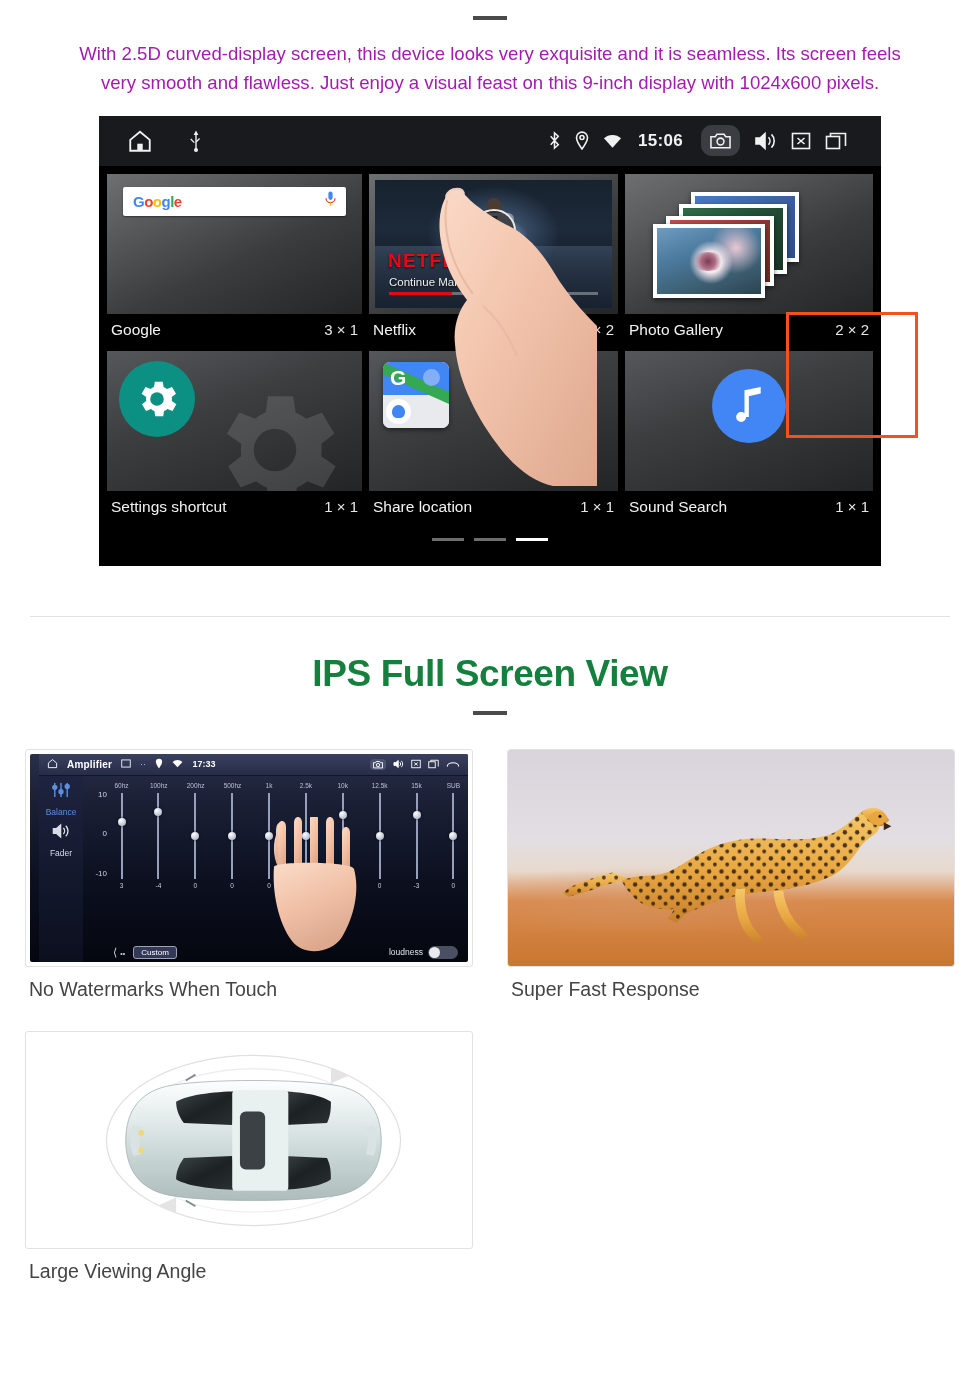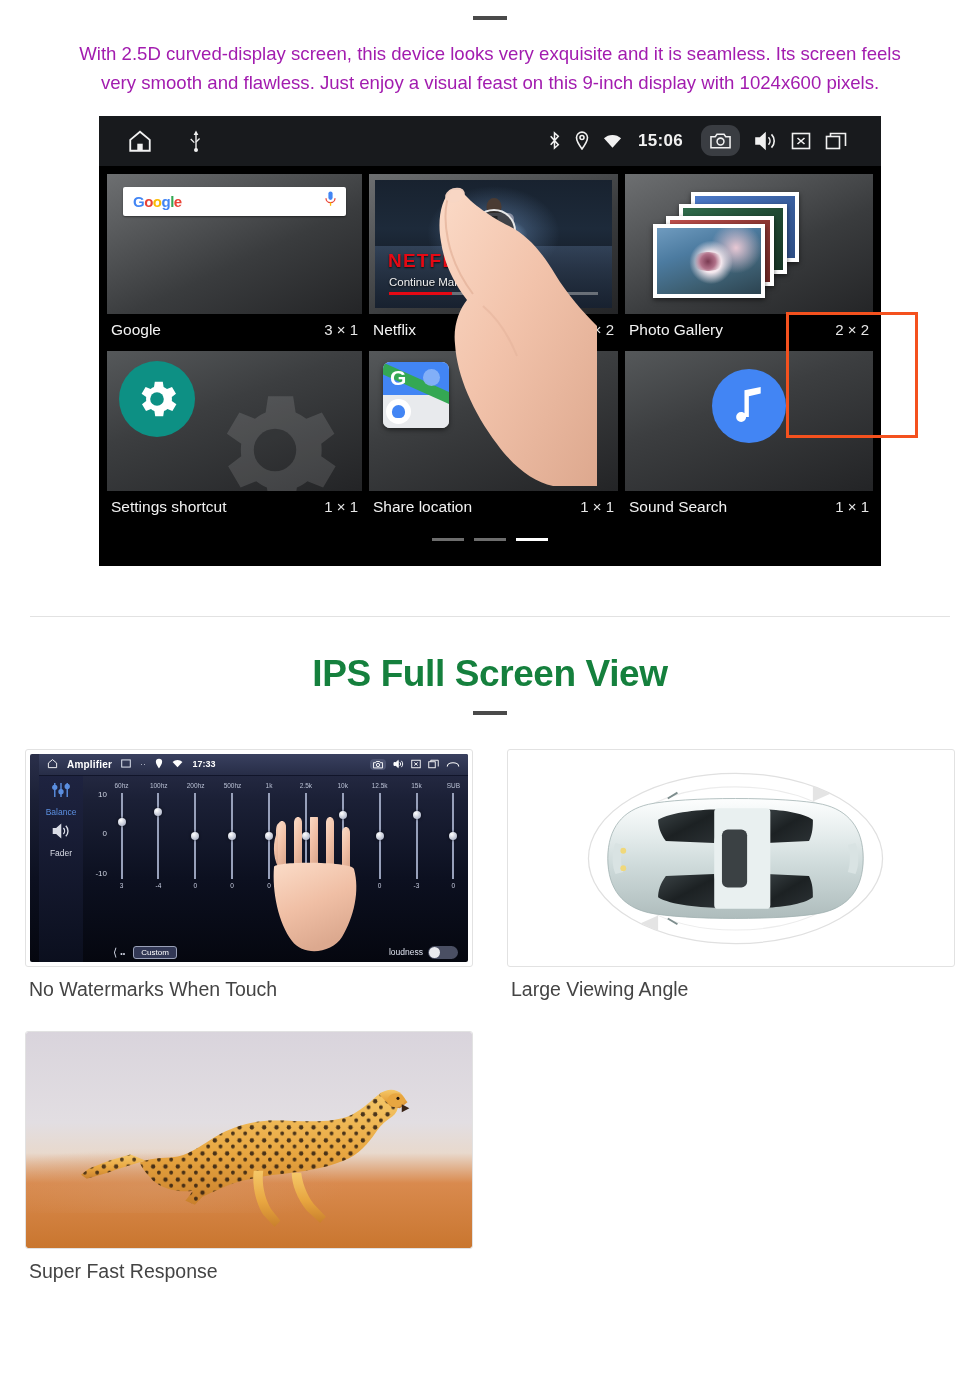--- a/index.html
+++ b/index.html
@@ -787,60 +787,20 @@
                 </svg>
               </div>
             </div>
           </div>
         </div>
       </div>
       <div class="cap">No Watermarks When Touch</div>
     </div>
 
     <div class="card">
-      <div class="frame">
-        <div class="media carbg">
-          <svg width="100%" height="100%" viewBox="0 0 440 215" preserveAspectRatio="xMidYMid meet">
-            <defs>
-              <linearGradient id="body" x1="0" y1="0" x2="0" y2="1">
-                <stop offset="0%" stop-color="#fdfefe"></stop>
-                <stop offset="28%" stop-color="#e7eeee"></stop>
-                <stop offset="55%" stop-color="#cfdbdb"></stop>
-                <stop offset="100%" stop-color="#aebcbc"></stop>
-              </linearGradient>
-              <linearGradient id="glass" x1="0" y1="0" x2="1" y2="1">
-                <stop offset="0%" stop-color="#3c4447"></stop>
-                <stop offset="50%" stop-color="#1c2123"></stop>
-                <stop offset="100%" stop-color="#2c3235"></stop>
-              </linearGradient>
-            </defs>
-            <ellipse cx="220" cy="108" rx="152" ry="88" fill="none" stroke="#e0e0e0" stroke-width="1.3"></ellipse>
-            <ellipse cx="220" cy="108" rx="132" ry="74" fill="none" stroke="#ececec" stroke-width="1.1"></ellipse>
-            <polygon points="300,33 318,41 300,49" fill="#e4e4e4"></polygon>
-            <polygon points="140,183 122,175 140,167" fill="#e4e4e4"></polygon>
-            <path d="M88 108 C88 76 104 58 130 52 C166 44 274 44 310 52 C336 58 352 76 352 108
-                     C352 140 336 158 310 164 C274 172 166 172 130 164 C104 158 88 140 88 108 Z" fill="url(#body)" stroke="#9fb0b0" stroke-width="0.8"></path>
-            <path d="M140 68 C152 60 186 57 206 57 C206 57 200 76 198 92 L148 90 C142 82 140 74 140 68 Z" fill="url(#glass)"></path>
-            <path d="M140 148 C152 156 186 159 206 159 C206 159 200 140 198 124 L148 126 C142 134 140 142 140 148 Z" fill="url(#glass)"></path>
-            <path d="M300 68 C290 60 262 57 244 57 C244 57 250 76 252 92 L296 90 C300 82 300 74 300 68 Z" fill="url(#glass)"></path>
-            <path d="M300 148 C290 156 262 159 244 159 C244 159 250 140 252 124 L296 126 C300 134 300 142 300 148 Z" fill="url(#glass)"></path>
-            <rect x="198" y="56" width="58" height="104" rx="4" fill="#e9f0f0"></rect>
-            <rect x="206" y="78" width="26" height="60" rx="6" fill="#3b4144"></rect>
-            <path d="M96 92 C92 100 92 116 96 124 L104 122 C101 114 101 102 104 94 Z" fill="#d9e3e3"></path>
-            <path d="M344 92 C348 100 348 116 344 124 L336 122 C339 114 339 102 336 94 Z" fill="#d9e3e3"></path>
-            <path d="M150 46 L160 40 M150 170 L160 176" stroke="#7d8d8d" stroke-width="2"></path>
-            <circle cx="104" cy="100" r="3" fill="#f0d87a"></circle>
-            <circle cx="104" cy="118" r="3" fill="#f0d87a"></circle>
-          </svg>
-        </div>
-      </div>
-      <div class="cap">Large Viewing Angle</div>
-    </div>
-
-    <div class="card">
       <div class="frame noPad">
         <div class="media cheetah">
           <div class="dust"></div>
           <svg width="100%" height="100%" viewBox="0 0 470 215" preserveAspectRatio="none" style="position:absolute;inset:0;">
             <defs>
               <linearGradient id="fur" x1="0" y1="0" x2="0" y2="1">
                 <stop offset="0%" stop-color="#f5c869"></stop>
                 <stop offset="55%" stop-color="#e8a640"></stop>
                 <stop offset="100%" stop-color="#c9802c"></stop>
               </linearGradient>
@@ -868,14 +828,54 @@
             <path d="M372 62 C380 56 390 56 396 62 L402 70 L394 76 L384 74 Z" fill="url(#fur)"></path>
             <ellipse cx="390" cy="68" rx="9" ry="7" fill="#e8a640"></ellipse>
             <circle cx="392" cy="66" r="1.6" fill="#23160c"></circle>
             <path d="M396 72 L404 76 L396 80 Z" fill="#3a2416"></path>
           </svg>
         </div>
       </div>
       <div class="cap">Super Fast Response</div>
     </div>
 
+    <div class="card">
+      <div class="frame">
+        <div class="media carbg">
+          <svg width="100%" height="100%" viewBox="0 0 440 215" preserveAspectRatio="xMidYMid meet">
+            <defs>
+              <linearGradient id="body" x1="0" y1="0" x2="0" y2="1">
+                <stop offset="0%" stop-color="#fdfefe"></stop>
+                <stop offset="28%" stop-color="#e7eeee"></stop>
+                <stop offset="55%" stop-color="#cfdbdb"></stop>
+                <stop offset="100%" stop-color="#aebcbc"></stop>
+              </linearGradient>
+              <linearGradient id="glass" x1="0" y1="0" x2="1" y2="1">
+                <stop offset="0%" stop-color="#3c4447"></stop>
+                <stop offset="50%" stop-color="#1c2123"></stop>
+                <stop offset="100%" stop-color="#2c3235"></stop>
+              </linearGradient>
+            </defs>
+            <ellipse cx="220" cy="108" rx="152" ry="88" fill="none" stroke="#e0e0e0" stroke-width="1.3"></ellipse>
+            <ellipse cx="220" cy="108" rx="132" ry="74" fill="none" stroke="#ececec" stroke-width="1.1"></ellipse>
+            <polygon points="300,33 318,41 300,49" fill="#e4e4e4"></polygon>
+            <polygon points="140,183 122,175 140,167" fill="#e4e4e4"></polygon>
+            <path d="M88 108 C88 76 104 58 130 52 C166 44 274 44 310 52 C336 58 352 76 352 108
+                     C352 140 336 158 310 164 C274 172 166 172 130 164 C104 158 88 140 88 108 Z" fill="url(#body)" stroke="#9fb0b0" stroke-width="0.8"></path>
+            <path d="M140 68 C152 60 186 57 206 57 C206 57 200 76 198 92 L148 90 C142 82 140 74 140 68 Z" fill="url(#glass)"></path>
+            <path d="M140 148 C152 156 186 159 206 159 C206 159 200 140 198 124 L148 126 C142 134 140 142 140 148 Z" fill="url(#glass)"></path>
+            <path d="M300 68 C290 60 262 57 244 57 C244 57 250 76 252 92 L296 90 C300 82 300 74 300 68 Z" fill="url(#glass)"></path>
+            <path d="M300 148 C290 156 262 159 244 159 C244 159 250 140 252 124 L296 126 C300 134 300 142 300 148 Z" fill="url(#glass)"></path>
+            <rect x="198" y="56" width="58" height="104" rx="4" fill="#e9f0f0"></rect>
+            <rect x="206" y="78" width="26" height="60" rx="6" fill="#3b4144"></rect>
+            <path d="M96 92 C92 100 92 116 96 124 L104 122 C101 114 101 102 104 94 Z" fill="#d9e3e3"></path>
+            <path d="M344 92 C348 100 348 116 344 124 L336 122 C339 114 339 102 336 94 Z" fill="#d9e3e3"></path>
+            <path d="M150 46 L160 40 M150 170 L160 176" stroke="#7d8d8d" stroke-width="2"></path>
+            <circle cx="104" cy="100" r="3" fill="#f0d87a"></circle>
+            <circle cx="104" cy="118" r="3" fill="#f0d87a"></circle>
+          </svg>
+        </div>
+      </div>
+      <div class="cap">Large Viewing Angle</div>
+    </div>
+
   </div>
 </div>
 
 </body></html>

